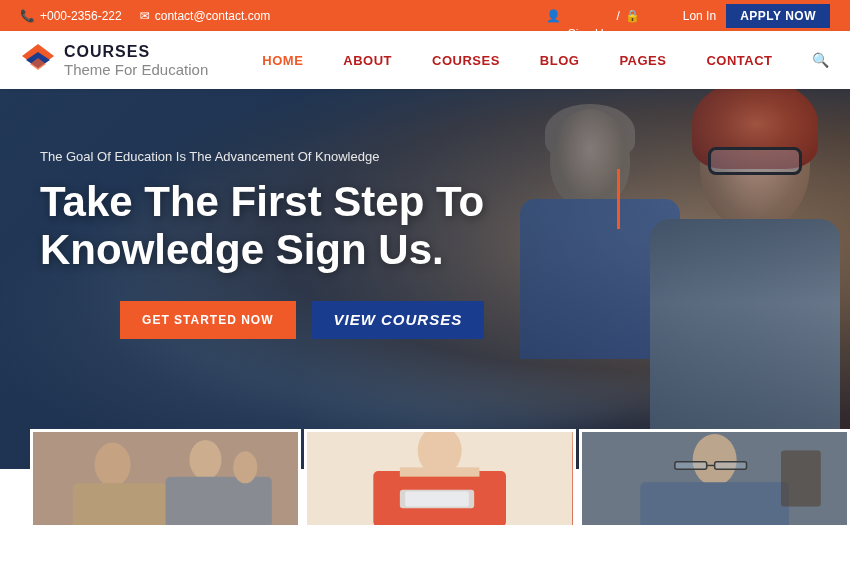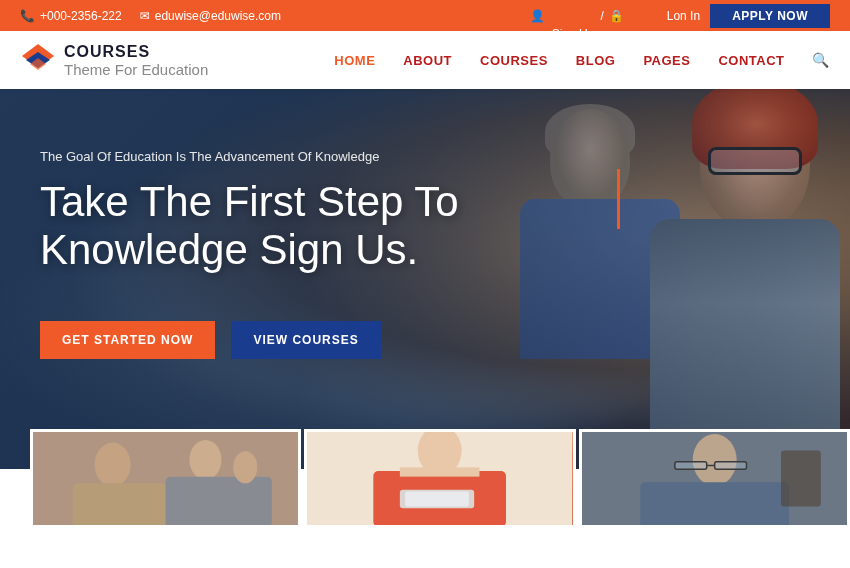--- a/index.html
+++ b/index.html
@@ -36,21 +36,21 @@
       font-size: 12px;
       display: flex;
       align-items: center;
       gap: 6px;
     }
     .apply-btn {
       background: #1a3c8f;
       color: #fff;
       font-size: 12px;
       font-weight: bold;
-      padding: 5px 22px;
+      padding: 5px 14px;
       border: none;
       cursor: pointer;
       text-transform: uppercase;
       letter-spacing: 0.5px;
     }
 
     
     .navbar {
       background: #fff;
       height: 58px;
@@ -77,21 +77,21 @@
       color: #1a1a2e;
       letter-spacing: 1px;
     }
     .logo-text p {
       font-size: 15px;
       color: #888;
     }
     .nav-links {
       display: flex;
       align-items: center;
-      gap: 28px;
+      gap: 40px;
     }
     .nav-links a {
       text-decoration: none;
       font-size: 13px;
       font-weight: 600;
       color: #b91c1c;
       text-transform: uppercase;
       letter-spacing: 0.5px;
     }
     .nav-links a.active {
@@ -136,50 +136,52 @@
       max-width: 480px;
     }
     .hero-subtitle {
       color: #e8e8e8;
       font-size: 13px;
       margin-bottom: 14px;
     }
     .hero-title {
       color: #fff;
       font-size: 42px;
-      font-weight: 400;
+      font-weight: 700;
       line-height: 1.15;
-      margin-bottom: 46px;
+      margin-bottom: 26px;
       text-shadow: 1px 2px 8px rgba(0,0,0,0.4);
     }
     .hero-buttons {
       display: flex;
       gap: 16px;
+      justify-content: flex-end;
     }
     .btn-get-started {
       background: #f05a28;
       color: #fff;
       font-size: 12px;
       font-weight: bold;
       padding: 12px 22px;
       border: none;
       cursor: pointer;
       text-transform: uppercase;
       letter-spacing: 1px;
     }
     .btn-view-courses {
       background: #1a3c8f;
       color: #fff;
-      font-size: 12px;
+      font-size: 15px;
       font-weight: bold;
       padding: 1px 22px;
       border: none;
       cursor: pointer;
       text-transform: uppercase;
       letter-spacing: 1px;
+      font-style: italic;
     }
 
     
     .bottom-strip {
       display: flex;
       height: 99px;
       position: relative;
       z-index: 5;
       margin-top: -40px;
     }
@@ -333,21 +335,21 @@
 <body>
 
 <div class="top-bar">
   <div class="top-bar-left">
     <span>
       <span>📞</span>
       <span>+000-2356-222</span>
     </span>
     <span>
       <span>✉</span>
-      <span>eduwise@eduwise.com</span>
+      <span>contact@contact.com</span>
     </span>
   </div>
   <div class="top-bar-right">
     <div class="auth-links">
       <span>👤</span>
       <a href="#" style="color:#fff;text-decoration:none;font-size:12px;margin-top:37px;">Sign Up</a>
       <span style="color:#fff;">/</span>
       <span>🔒</span>
       <a href="#" style="color:#fff;text-decoration:none;font-size:12px;margin-left:36px;">Lon In</a>
     </div>

